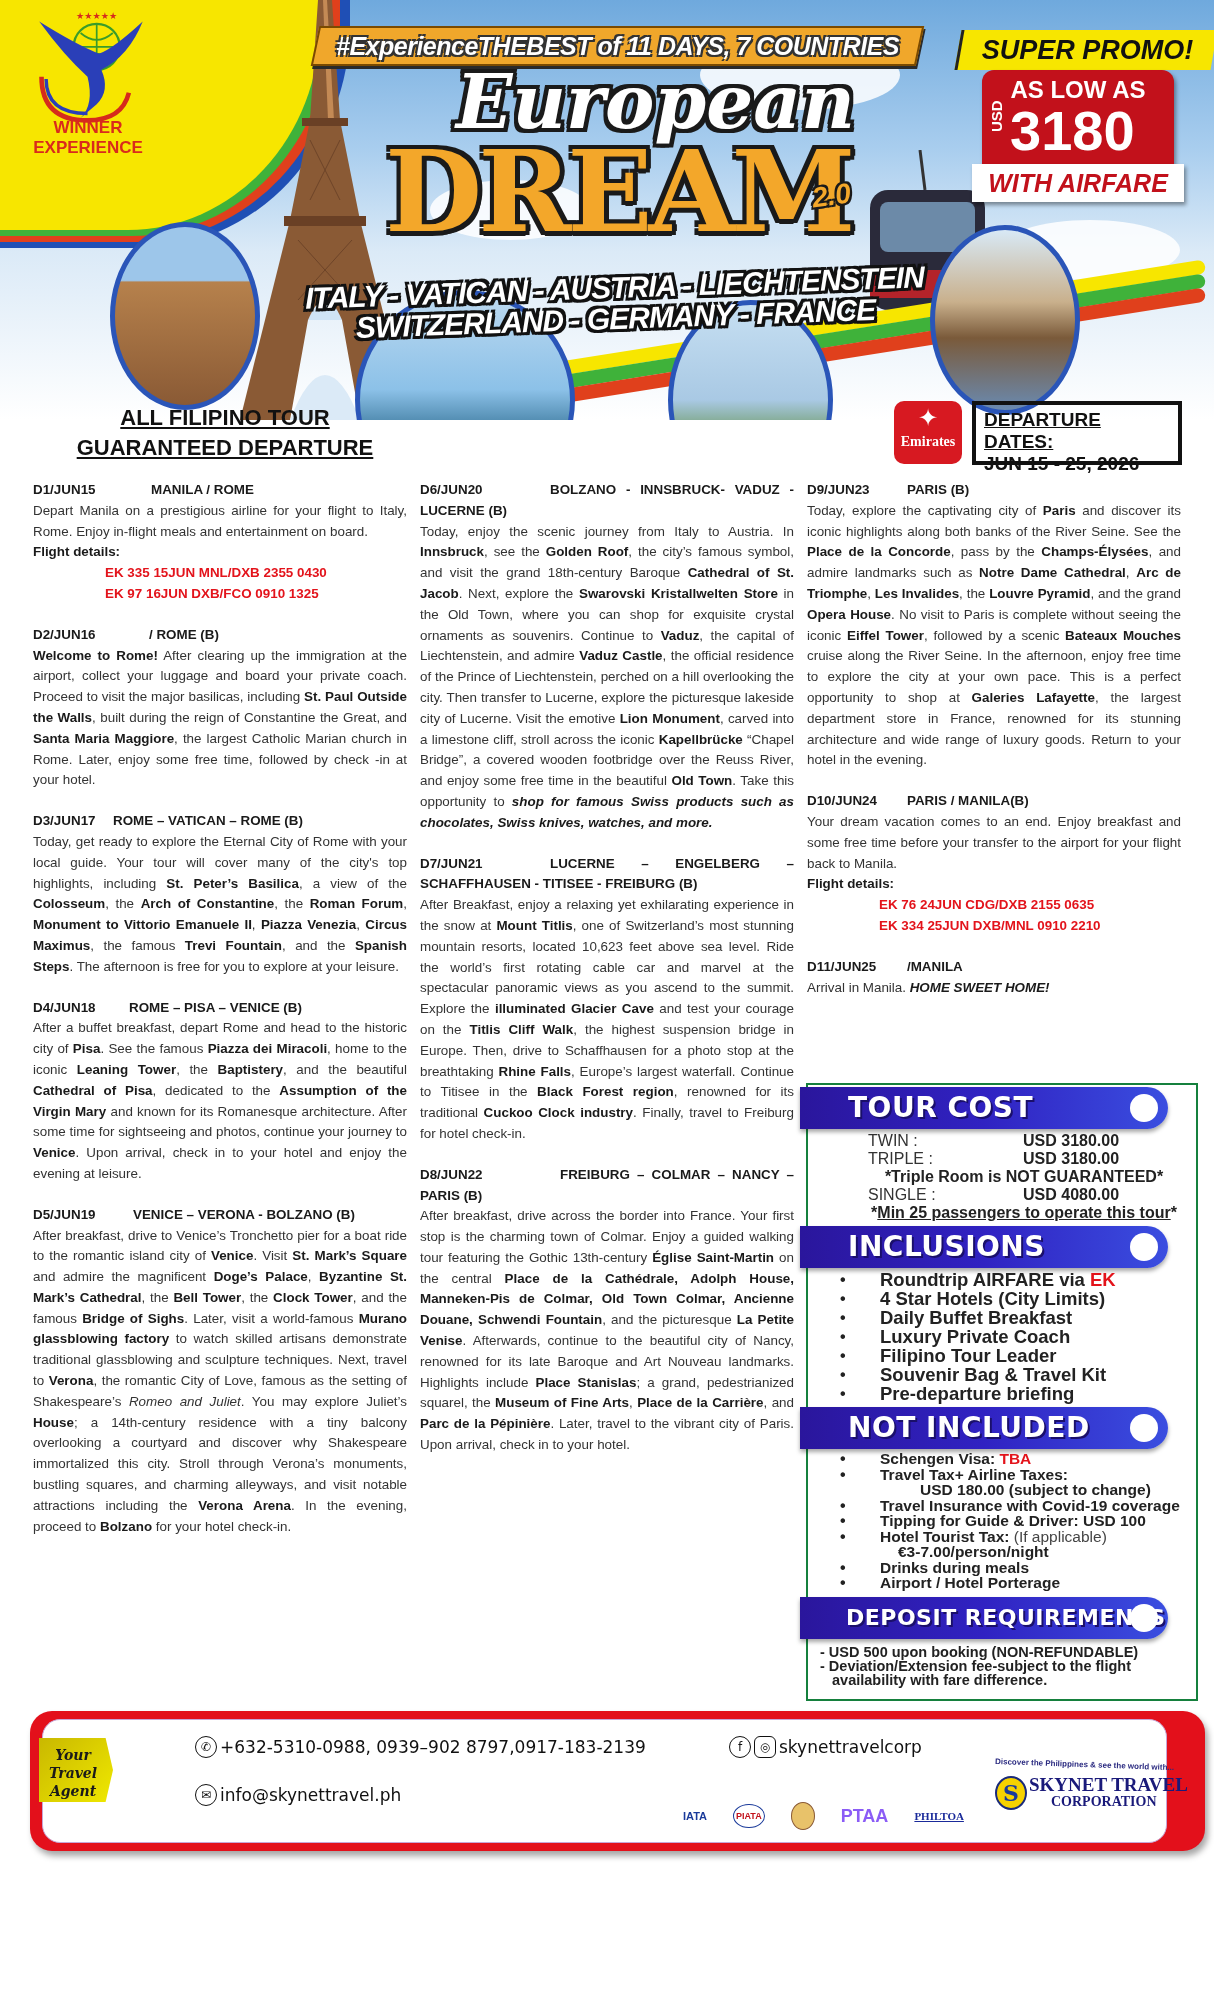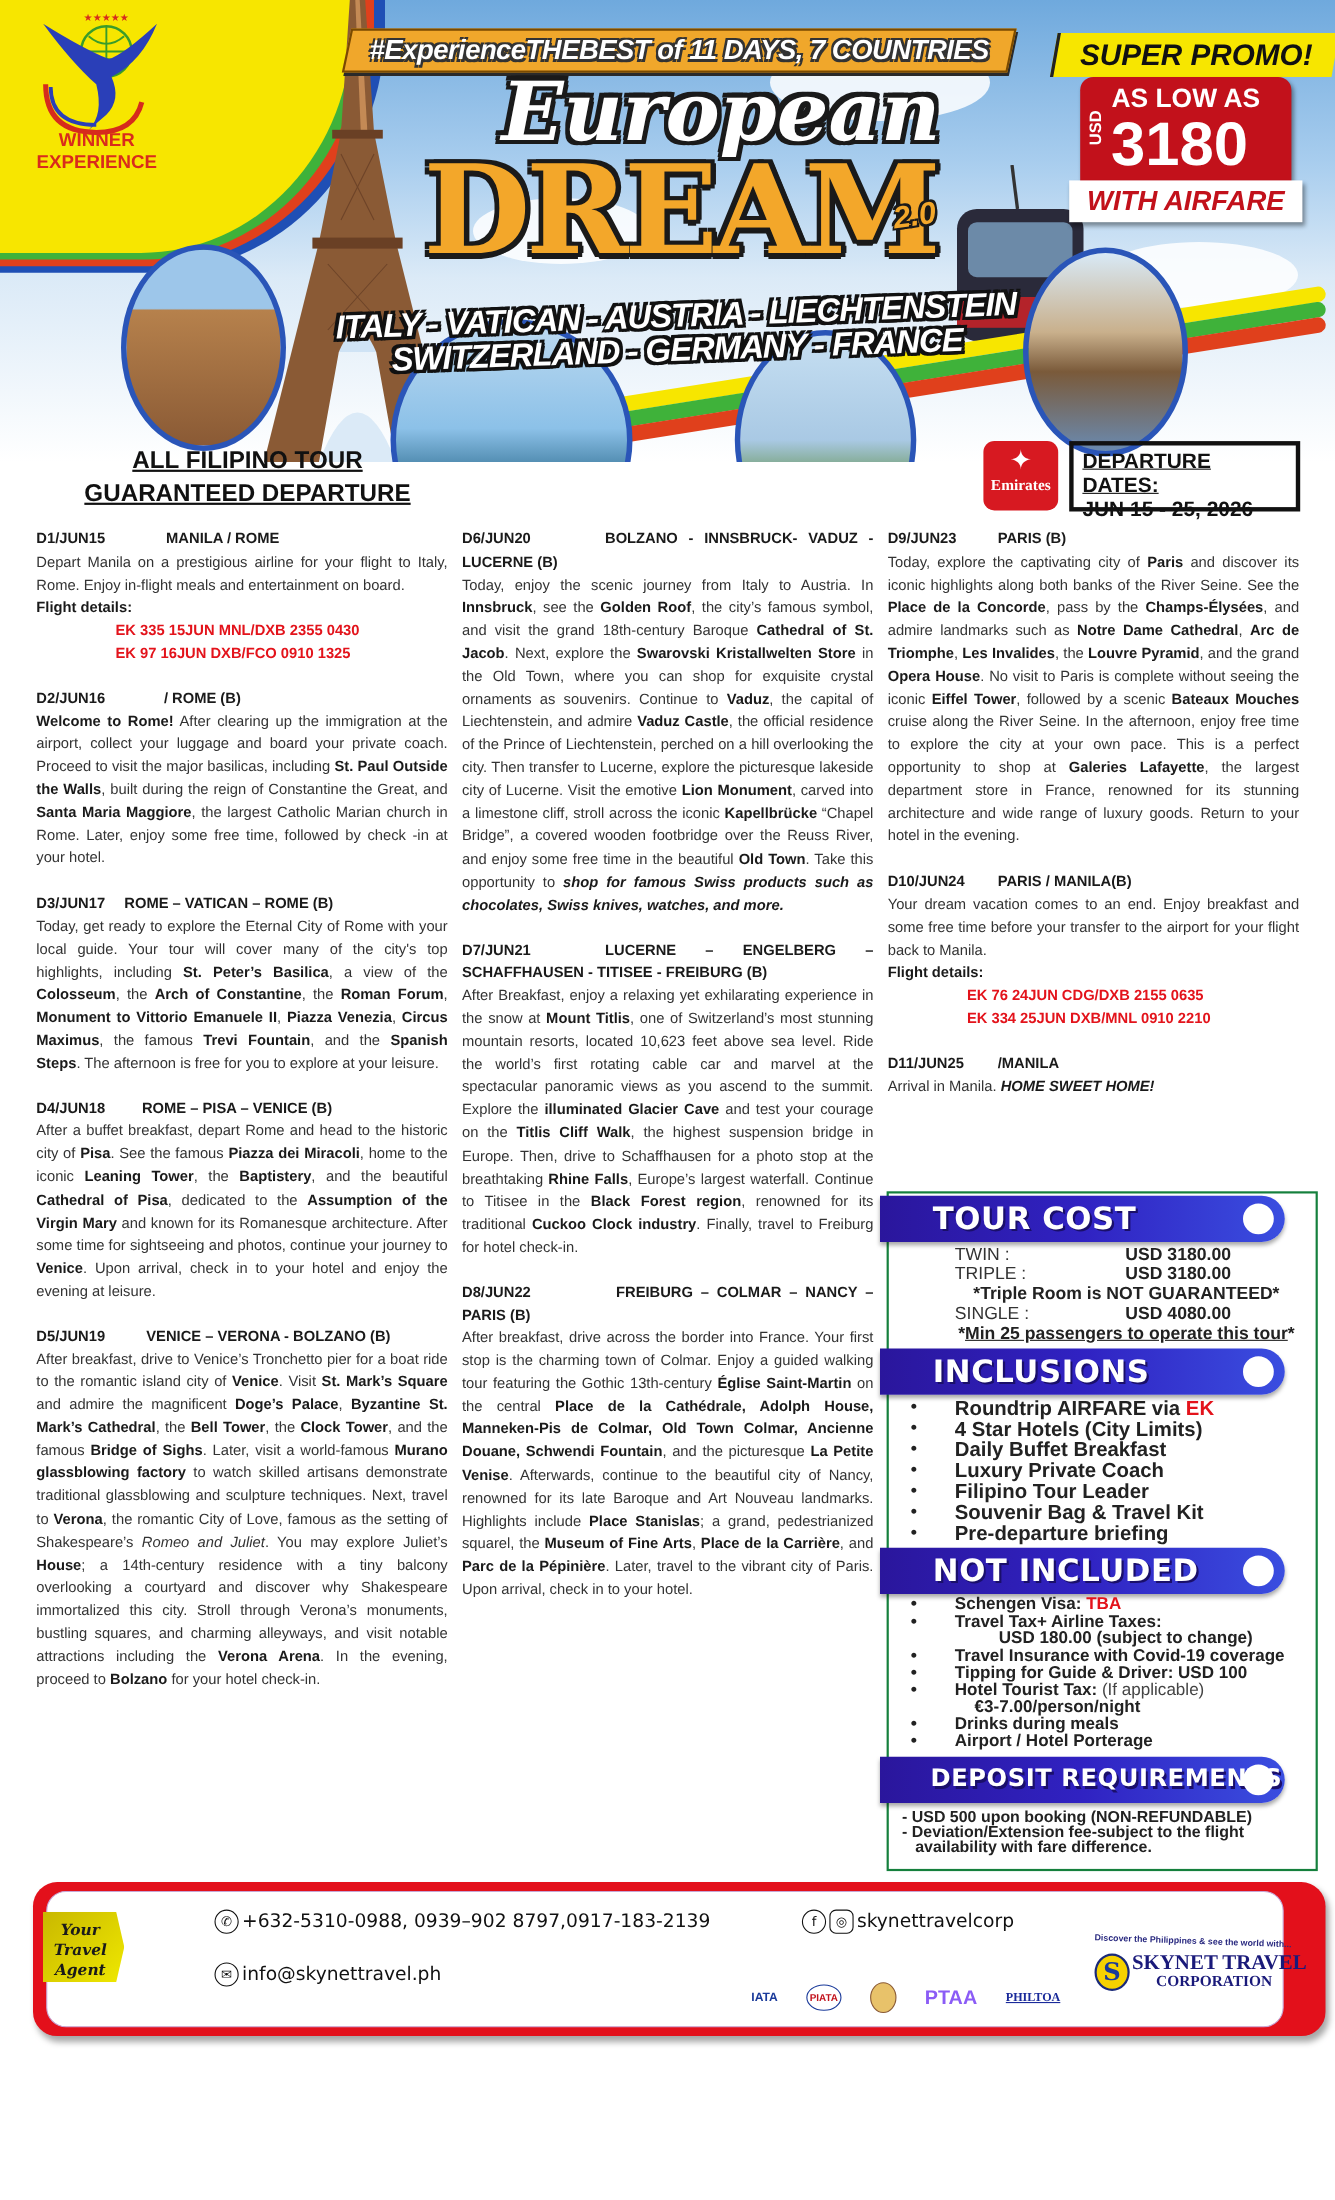--- a/index.html
+++ b/index.html
@@ -79,21 +79,21 @@
   .panel-head .t { position: absolute; left: 48px; top: 0; color: #fff; font-weight: bold; font-size: 28px; line-height: 42px;
     font-family: "DejaVu Sans", sans-serif; letter-spacing: .5px; text-shadow: 2px 2px 0 #1a0f6a; }
   .panel-head .t.small { font-size: 22px; left: 46px; }
   .panel-head .dot { position: absolute; right: 10px; top: 7px; width: 28px; height: 28px; border-radius: 50%; background: #fff; }
   .cost-rows { padding: 3px 16px 2px 24px; font-size: 16px; line-height: 18px; color: #222; margin-left: 36px; }
   .cost-row { display: flex; }
   .cost-row .k { width: 155px; color: #333; }
   .cost-row .v { font-weight: bold; color: #222; }
   .cost-note { text-align: center; font-weight: bold; color: #222; }
   .cost-note.u span { text-decoration: underline; }
-  .bullets { list-style: none; padding: 2px 10px 2px 20px; }
+  .bullets { list-style: none; padding: 2px 10px 2px 20px; margin-left: 12px; }
   .bullets li { position: relative; padding-left: 40px; font-weight: bold; color: #222; }
   .bullets li::before { content: "\2022"; position: absolute; left: 0; top: 0; font-size: 16px; }
   .incl li { font-size: 18.5px; line-height: 19px; }
   .notincl li { font-size: 15.5px; line-height: 15.5px; }
   .notincl .sub { padding-left: 80px; font-weight: bold; font-size: 15.5px; line-height: 15.5px; color: #222; }
   .notincl .sub2 { padding-left: 58px; }
   .red { color: #e3131b; }
   .light { font-weight: normal; color: #444; }
   .deposit { padding: 6px 10px 0 12px; font-weight: bold; font-size: 14.5px; line-height: 14px; color: #222; }
   .deposit div.ind { padding-left: 12px; }

